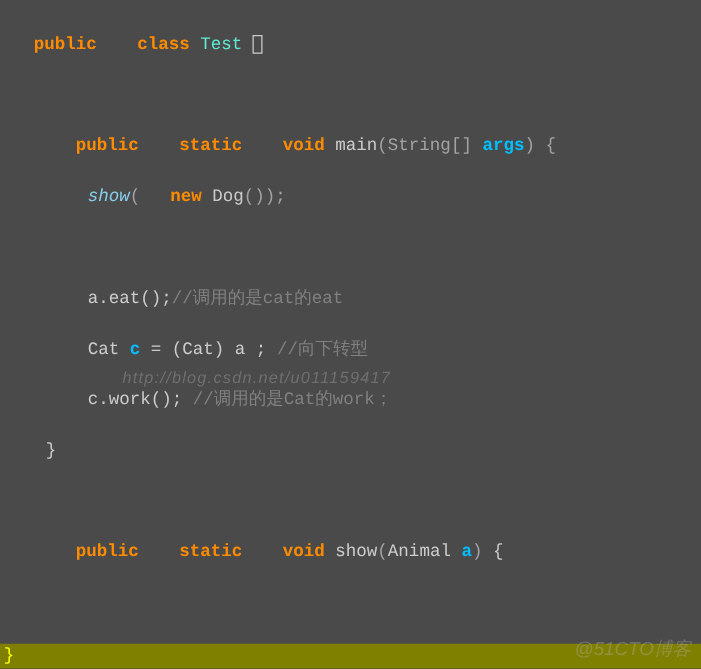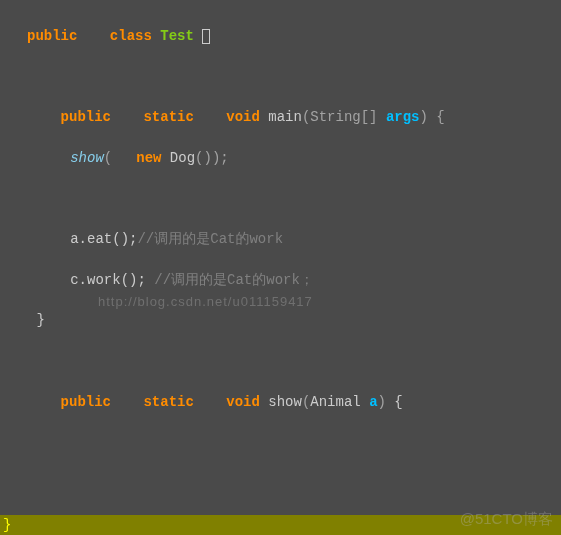--- a/index.html
+++ b/index.html
@@ -18,21 +18,21 @@
     }
     .code-area {
       padding: 6px 3px;
       line-height: 1.45;
       white-space: pre;
     }
     .line {
       display: block;
     }
     .kw-orange { color: #ff8c00; font-weight: bold; margin-left: 24px; }
-    .kw-lime { color: #84cc16; font-weight: bold; }
+    .kw-lime { color: #5eead4; font-weight: normal; }
     .type { color: #cccccc; }
     .method { color: #87ceeb; font-style: italic; }
     .method-def { color: #cccccc; margin-top: 29px; }
     .paren { color: #a3a3a3; }
     .var-cyan { color: #00bfff; font-weight: bold; }
     .op { color: #cccccc; }
     .brace-yellow { color: #ffff00; }
     .brace-white { color: #cccccc; }
     .comment { color: #808080; }
     .cursor-box {
@@ -41,20 +41,21 @@
       width: 8px;
       height: 15px;
       vertical-align: middle;
     }
     .watermark-text {
       position: absolute;
       color: rgba(180,180,180,0.35);
       font-family: sans-serif;
       font-size: 13px;
       pointer-events: none;
+      font-style: italic;
     }
     .wm-url { top: 294px; left: 98px; letter-spacing: 1px; }
     .wm-blog { bottom: 6px; right: 8px; font-size: 15px; text-align: right; }
     .highlight-bar {
       position: absolute;
       left: 0;
       bottom: 0;
       width: 100%;
       height: 20px;
       background: #808000;
@@ -66,21 +67,22 @@
   </style>
 </head>
 <body>
 
 <div class="code-area">
 <span class="line"><span class="kw-orange">public</span> <span class="kw-orange">class</span> <span class="kw-lime">Test</span> <span class="cursor-box"></span></span>
 <span class="line"> </span>
 <span class="line">    <span class="kw-orange">public</span> <span class="kw-orange">static</span> <span class="kw-orange">void</span> <span class="method-def">main</span><span class="paren">(String[] </span><span class="var-cyan">args</span><span class="paren">) {</span></span>
 <span class="line">        <span class="method">show</span><span class="paren">(</span><span class="kw-orange">new</span> <span class="type">Dog</span><span class="paren">());</span></span>
 <span class="line"> </span>
-<span class="line">        <span class="type">a.eat();</span><span class="comment">//调用的是Cat的work</span></span>
+<span class="line">        <span class="type">a.eat();</span><span class="comment">//调用的是cat的eat</span></span>
+<span class="line">        <span class="type">Cat</span> <span class="var-cyan">c</span> <span class="op">=</span> <span class="type">(Cat) a ;</span> <span class="comment">//向下转型</span></span>
 <span class="line">        <span class="type">c.work();</span> <span class="comment">//调用的是Cat的work；</span></span>
 <span class="line">    <span class="brace-white">}</span></span>
 <span class="line"> </span>
 <span class="line">    <span class="kw-orange">public</span> <span class="kw-orange">static</span> <span class="kw-orange">void</span> <span class="method-def">show</span><span class="paren">(</span><span class="type">Animal</span> <span class="var-cyan">a</span><span class="paren">)</span> <span class="brace-white">{</span></span>
 
 
 
 
 
 

